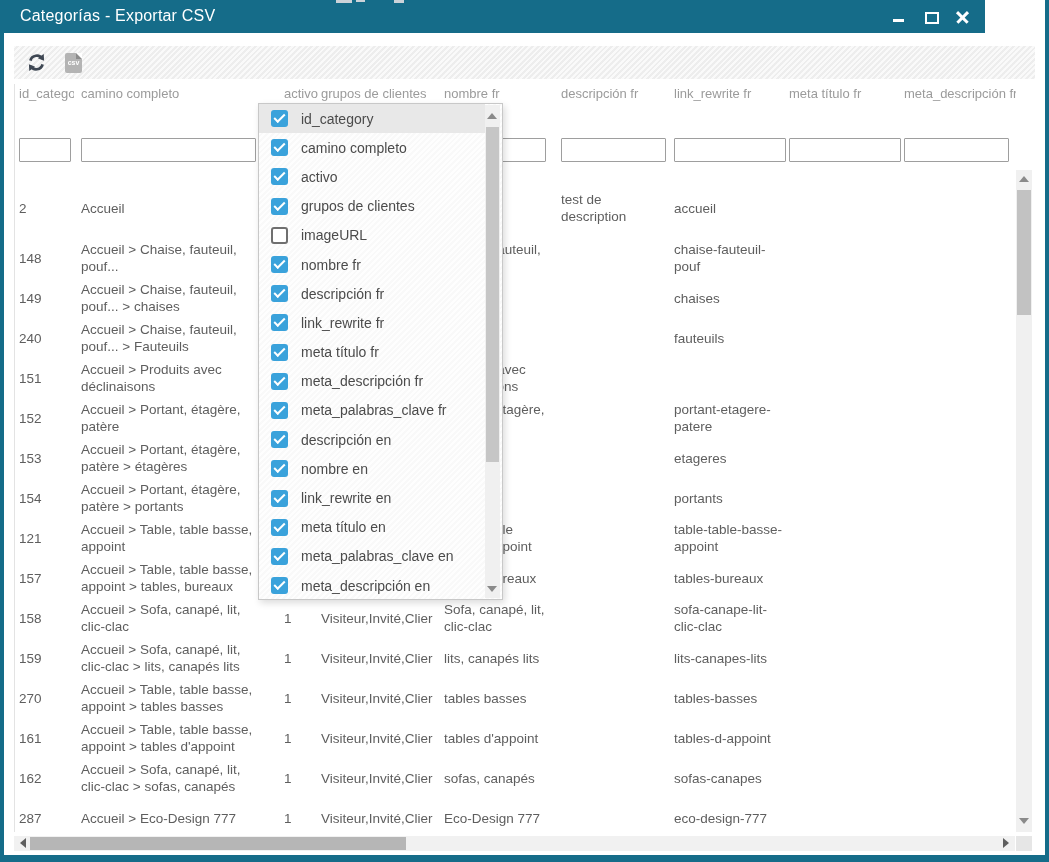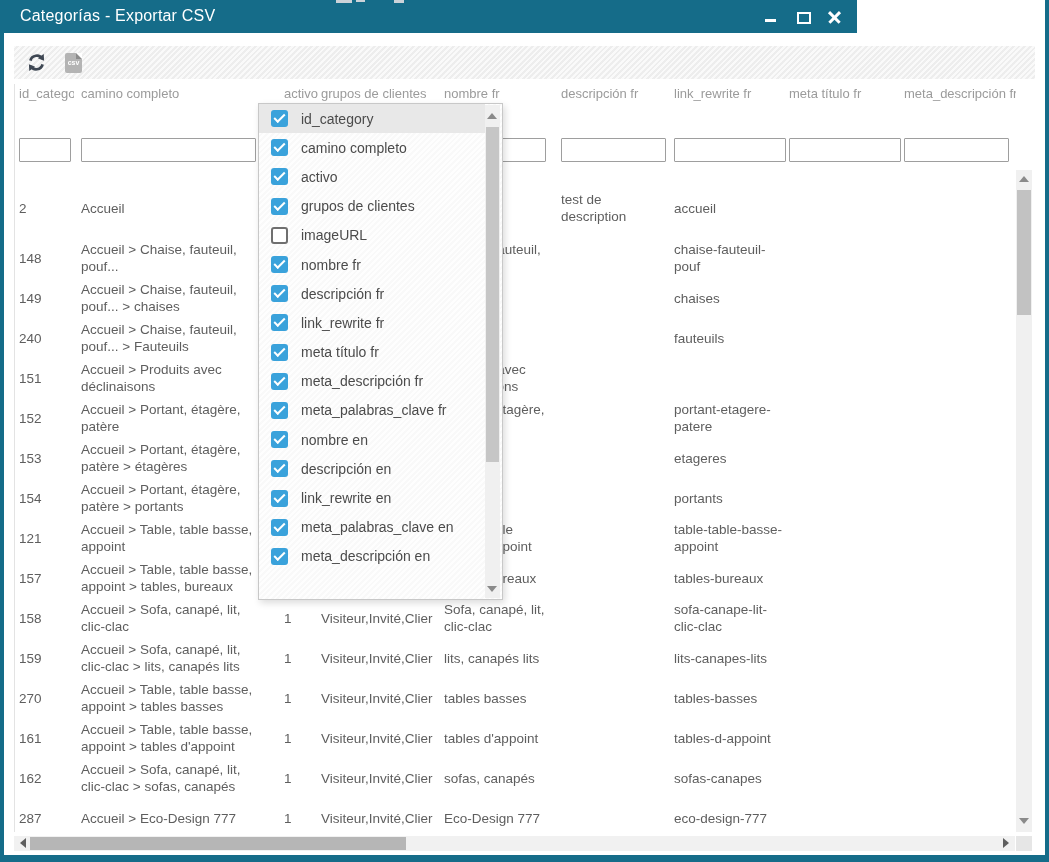--- a/index.html
+++ b/index.html
@@ -1,19 +1,19 @@
 <!DOCTYPE html>
 <html><head>
 <meta charset="utf-8">
 <style>
   html,body{margin:0;padding:0;background:#e9e9e9;}
   .canvas{position:relative;width:1049px;height:862px;background:#ffffff;overflow:hidden;
           font-family:"Liberation Sans",sans-serif;}
   
-  .titlebar{position:absolute;left:0;top:0;width:857px;height:33px;background:#156c89;}
+  .titlebar{position:absolute;left:0;top:0;width:985px;height:33px;background:#156c89;}
   .title-text{position:absolute;left:20px;top:7px;color:#ffffff;font-size:16px;letter-spacing:.2px;}
   .frag{position:absolute;background:#ccd3d9;}
   .win-btns{position:absolute;right:14px;top:0;height:33px;display:flex;align-items:center;gap:16px;}
   .wbtn{width:16px;height:16px;position:relative;cursor:pointer;}
   .min-glyph{position:absolute;left:2px;bottom:3px;width:11px;height:3px;background:#fff;}
   .max-glyph{position:absolute;left:2px;top:3px;width:10px;height:8px;border:2px solid #fff;}
   .close-glyph::before,.close-glyph::after{content:'';position:absolute;left:0;top:7px;width:15px;height:2.5px;background:#fff;}
   .close-glyph::before{transform:rotate(45deg);}  .close-glyph::after{transform:rotate(-45deg);}
   .border{position:absolute;background:#156c89;}
   .b-left{left:0;top:0;width:4px;height:862px;}
@@ -352,29 +352,33 @@
         <div class="menu-item">
       <span class="cb on"></span>
       <span class="mi-label">meta_descripción fr</span>
     </div>
         <div class="menu-item">
       <span class="cb on"></span>
       <span class="mi-label">meta_palabras_clave fr</span>
     </div>
         <div class="menu-item">
       <span class="cb on"></span>
+      <span class="mi-label">descripción en</span>
+    </div>
+        <div class="menu-item">
+      <span class="cb on"></span>
       <span class="mi-label">nombre en</span>
     </div>
         <div class="menu-item">
       <span class="cb on"></span>
-      <span class="mi-label">descripción en</span>
-    </div>
-        <div class="menu-item">
-      <span class="cb on"></span>
       <span class="mi-label">link_rewrite en</span>
+    </div>
+        <div class="menu-item">
+      <span class="cb on"></span>
+      <span class="mi-label">meta título en</span>
     </div>
         <div class="menu-item">
       <span class="cb on"></span>
       <span class="mi-label">meta_palabras_clave en</span>
     </div>
         <div class="menu-item">
       <span class="cb on"></span>
       <span class="mi-label">meta_descripción en</span>
     </div>
       </div>

